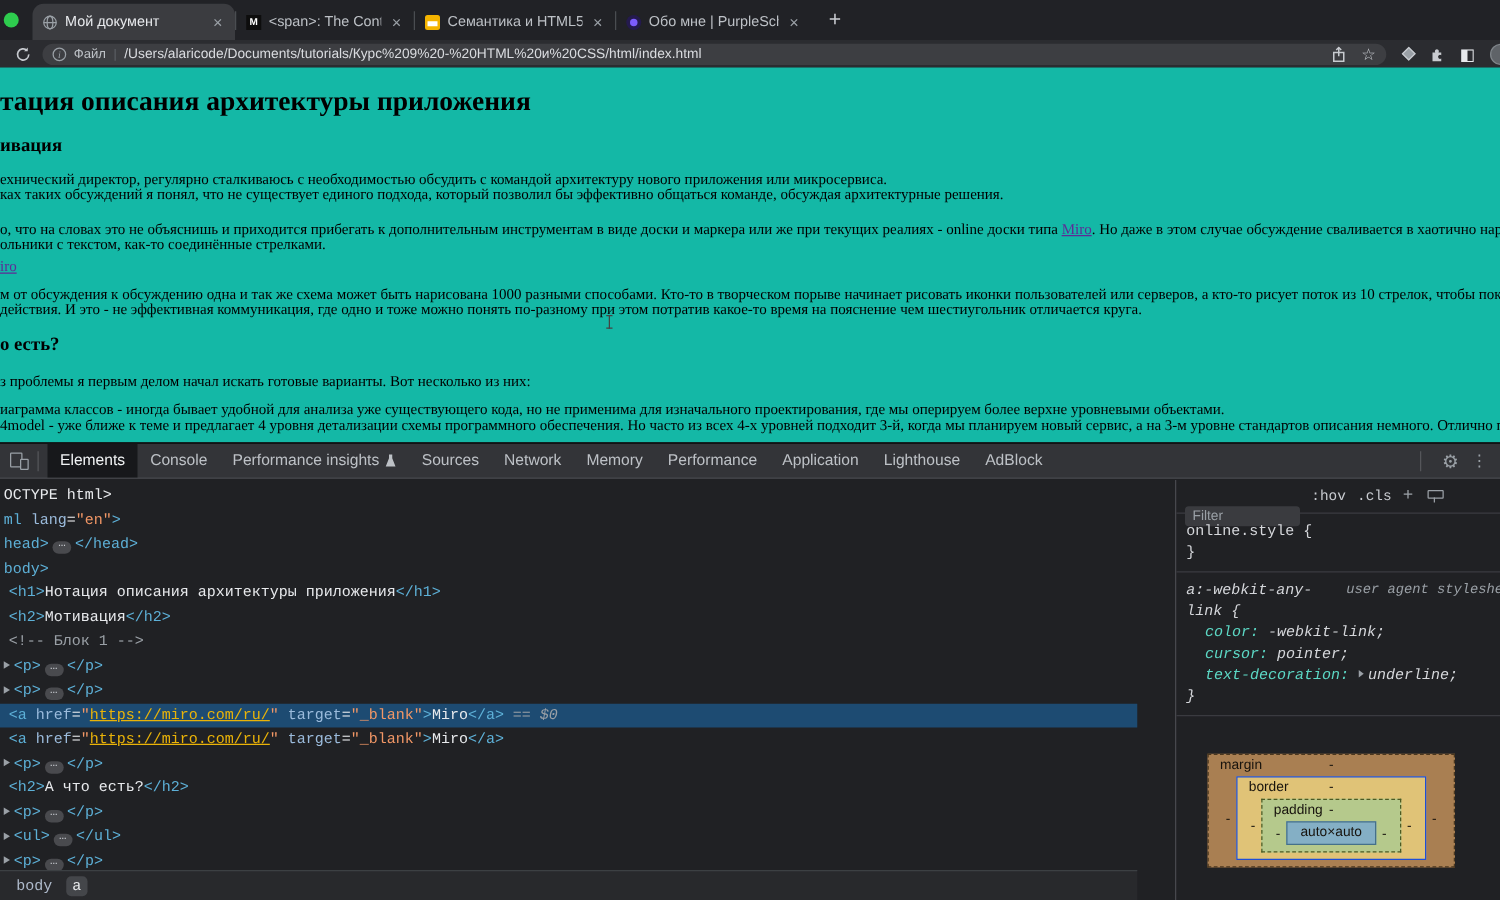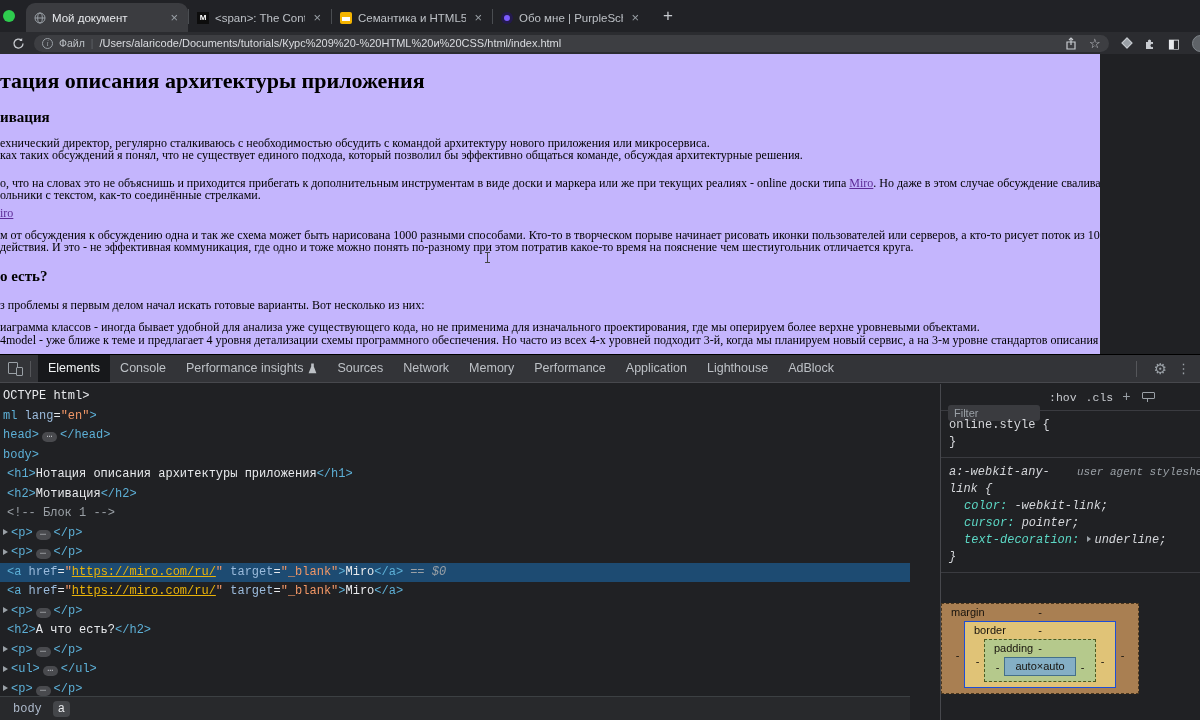--- a/index.html
+++ b/index.html
@@ -38,21 +38,21 @@
   .obsep { color:#5F6368; font-size:10px; flex:none; }
   .url { font-size:11px; color:#DADCE0; white-space:nowrap; overflow:hidden; flex:1; }
   .ob-ic { flex:none; margin-left:6px; }
   .star { color:#C8CBD0; font-size:13px; line-height:13px; }
   .ext { display:flex; align-items:center; gap:12px; margin-left:14px; }
   .diamond { width:8px; height:8px; background:#9AA0A6; transform:rotate(45deg); border:1px solid #C8CBD0; }
   .contrast { color:#E8EAED; font-size:13px; line-height:13px; }
   .avatar { width:17px; height:17px; border-radius:50%; background:#5F6368; border:1px solid #80868B; margin-right:-9px; }
 
   
-  .page { position:absolute; top:54px; left:0; width:1100px; height:300px; background:#c4b5fd;
+  .page { position:absolute; top:54px; left:0; width:1200px; height:300px; background:#14b8a6;
           overflow:hidden; color:#000; font-family:"Liberation Serif",serif; }
   .page > div { position:absolute; white-space:nowrap; }
   .ph1 { top:14px; left:0; font-size:22px; font-weight:bold; }
   .ph2 { font-size:15px; font-weight:bold; }
   .pl { font-size:12px; line-height:12.3px; }
   .plink { text-decoration:underline; color:#5E2B97; }
   .ibeam { position:absolute; left:487px; top:198px; width:1px; height:11px; background:#444; }
   .ibeam::before,.ibeam::after { content:""; position:absolute; left:-2px; width:5px; height:1px; background:#444; }
   .ibeam::after { bottom:0; }
 
@@ -124,21 +124,21 @@
   .sp-sec { border-bottom:1px solid #3A3B40; padding:6px 8px; font-size:12px; color:#D5D7DB;
             line-height:17px; }
   .rule { font-style:italic; position:relative; }
   .origin { position:absolute; left:136px; top:6px; color:#9AA0A6; font-size:11px; white-space:nowrap; }
   .decl { padding-left:15px; white-space:nowrap; }
   .prop { color:#5CD8C5; }
   .dval { color:#D5D7DB; }
   .exp { display:inline-block; width:0; height:0; border-left:4px solid #9AA0A6;
          border-top:3px solid transparent; border-bottom:3px solid transparent; margin:0 3px 1px 1px; }
 
-  .bm-wrap { margin-top:30px; display:flex; justify-content:flex-start; padding-right:11px;
+  .bm-wrap { margin-top:30px; display:flex; justify-content:center; padding-right:11px;
              font-family:"Liberation Sans",sans-serif; font-size:11px; color:#17130d; }
   .bm-head { position:relative; height:17px; line-height:17px; padding-left:9px; }
   .bm-head .dash { position:absolute; left:0; right:0; text-align:center; }
   .bm-body { display:flex; align-items:center; justify-content:center; }
   .sdash { width:13px; text-align:center; }
   .bm-margin  { width:198px; background:#A97F52; border:1px dashed #4a371f; padding-bottom:5px; }
   .bm-border  { width:152px; background:#E0C377; border:1px solid #1d4ed8; padding-bottom:5px; }
   .bm-padding { width:112px; background:#B5C98C; border:1px dashed #4d5a22; padding-bottom:5px; }
   .bm-content { width:72px; height:19px; line-height:17px; background:#84AFC5;
                 border:1px solid #44708a; text-align:center; }

